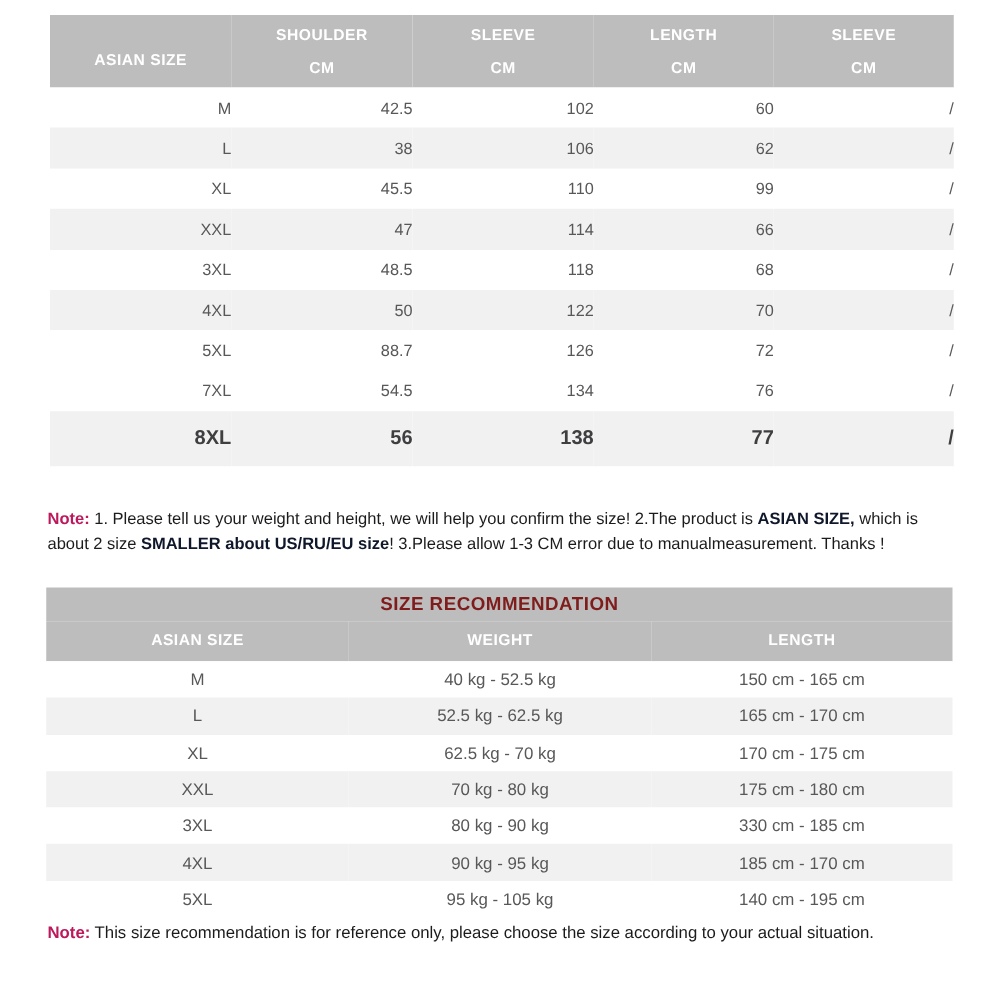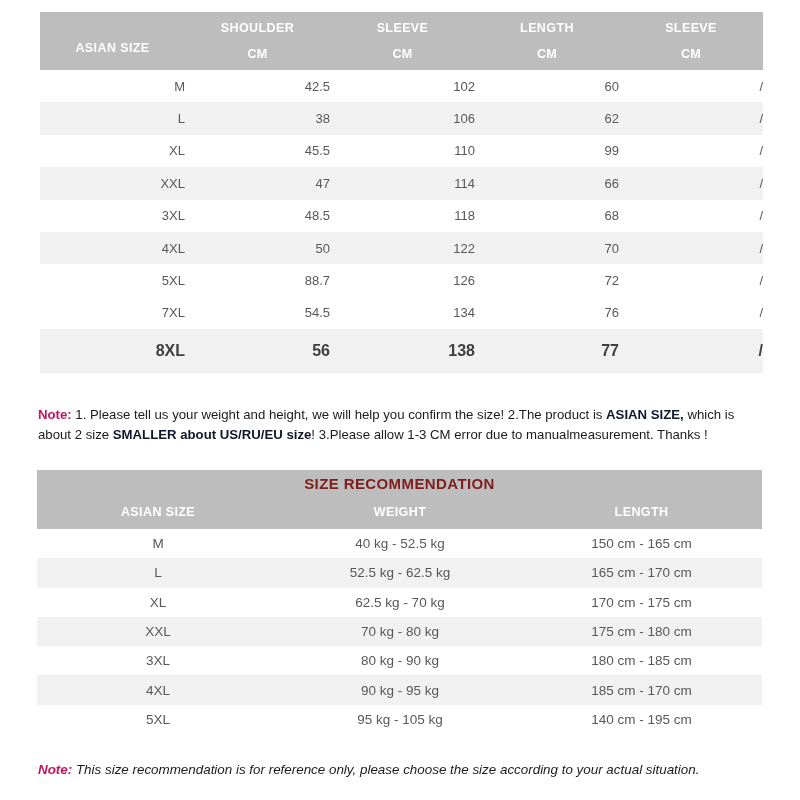--- a/index.html
+++ b/index.html
@@ -79,21 +79,21 @@
   
   .note-block {
     position: absolute;
     left: 38px;
     width: 730px;
     font-size: 13.2px;
     line-height: 1.55;
     color: #1b1b1b;
   }
   .note-1 { top: 405px; }
-  .note-2 { top: 760px; font-size: 13.4px; font-style: italic; }
+  .note-2 { top: 736px; font-size: 13.4px; }
   .note-label {
     color: #be185d;
     font-weight: bold;
   }
   .note-em {
     color: #0f172a;
     font-weight: bold;
   }
 
   
@@ -287,21 +287,21 @@
         <td>170 cm - 175 cm</td>
       </tr>
       <tr class="row-even">
         <td>XXL</td>
         <td>70 kg - 80 kg</td>
         <td>175 cm - 180 cm</td>
       </tr>
       <tr class="row-odd">
         <td>3XL</td>
         <td>80 kg - 90 kg</td>
-        <td>180 cm - 185 cm</td>
+        <td>330 cm - 185 cm</td>
       </tr>
       <tr class="row-even">
         <td>4XL</td>
         <td>90 kg - 95 kg</td>
         <td>185 cm - 170 cm</td>
       </tr>
       <tr class="row-odd">
         <td>5XL</td>
         <td>95 kg - 105 kg</td>
         <td>140 cm - 195 cm</td>

